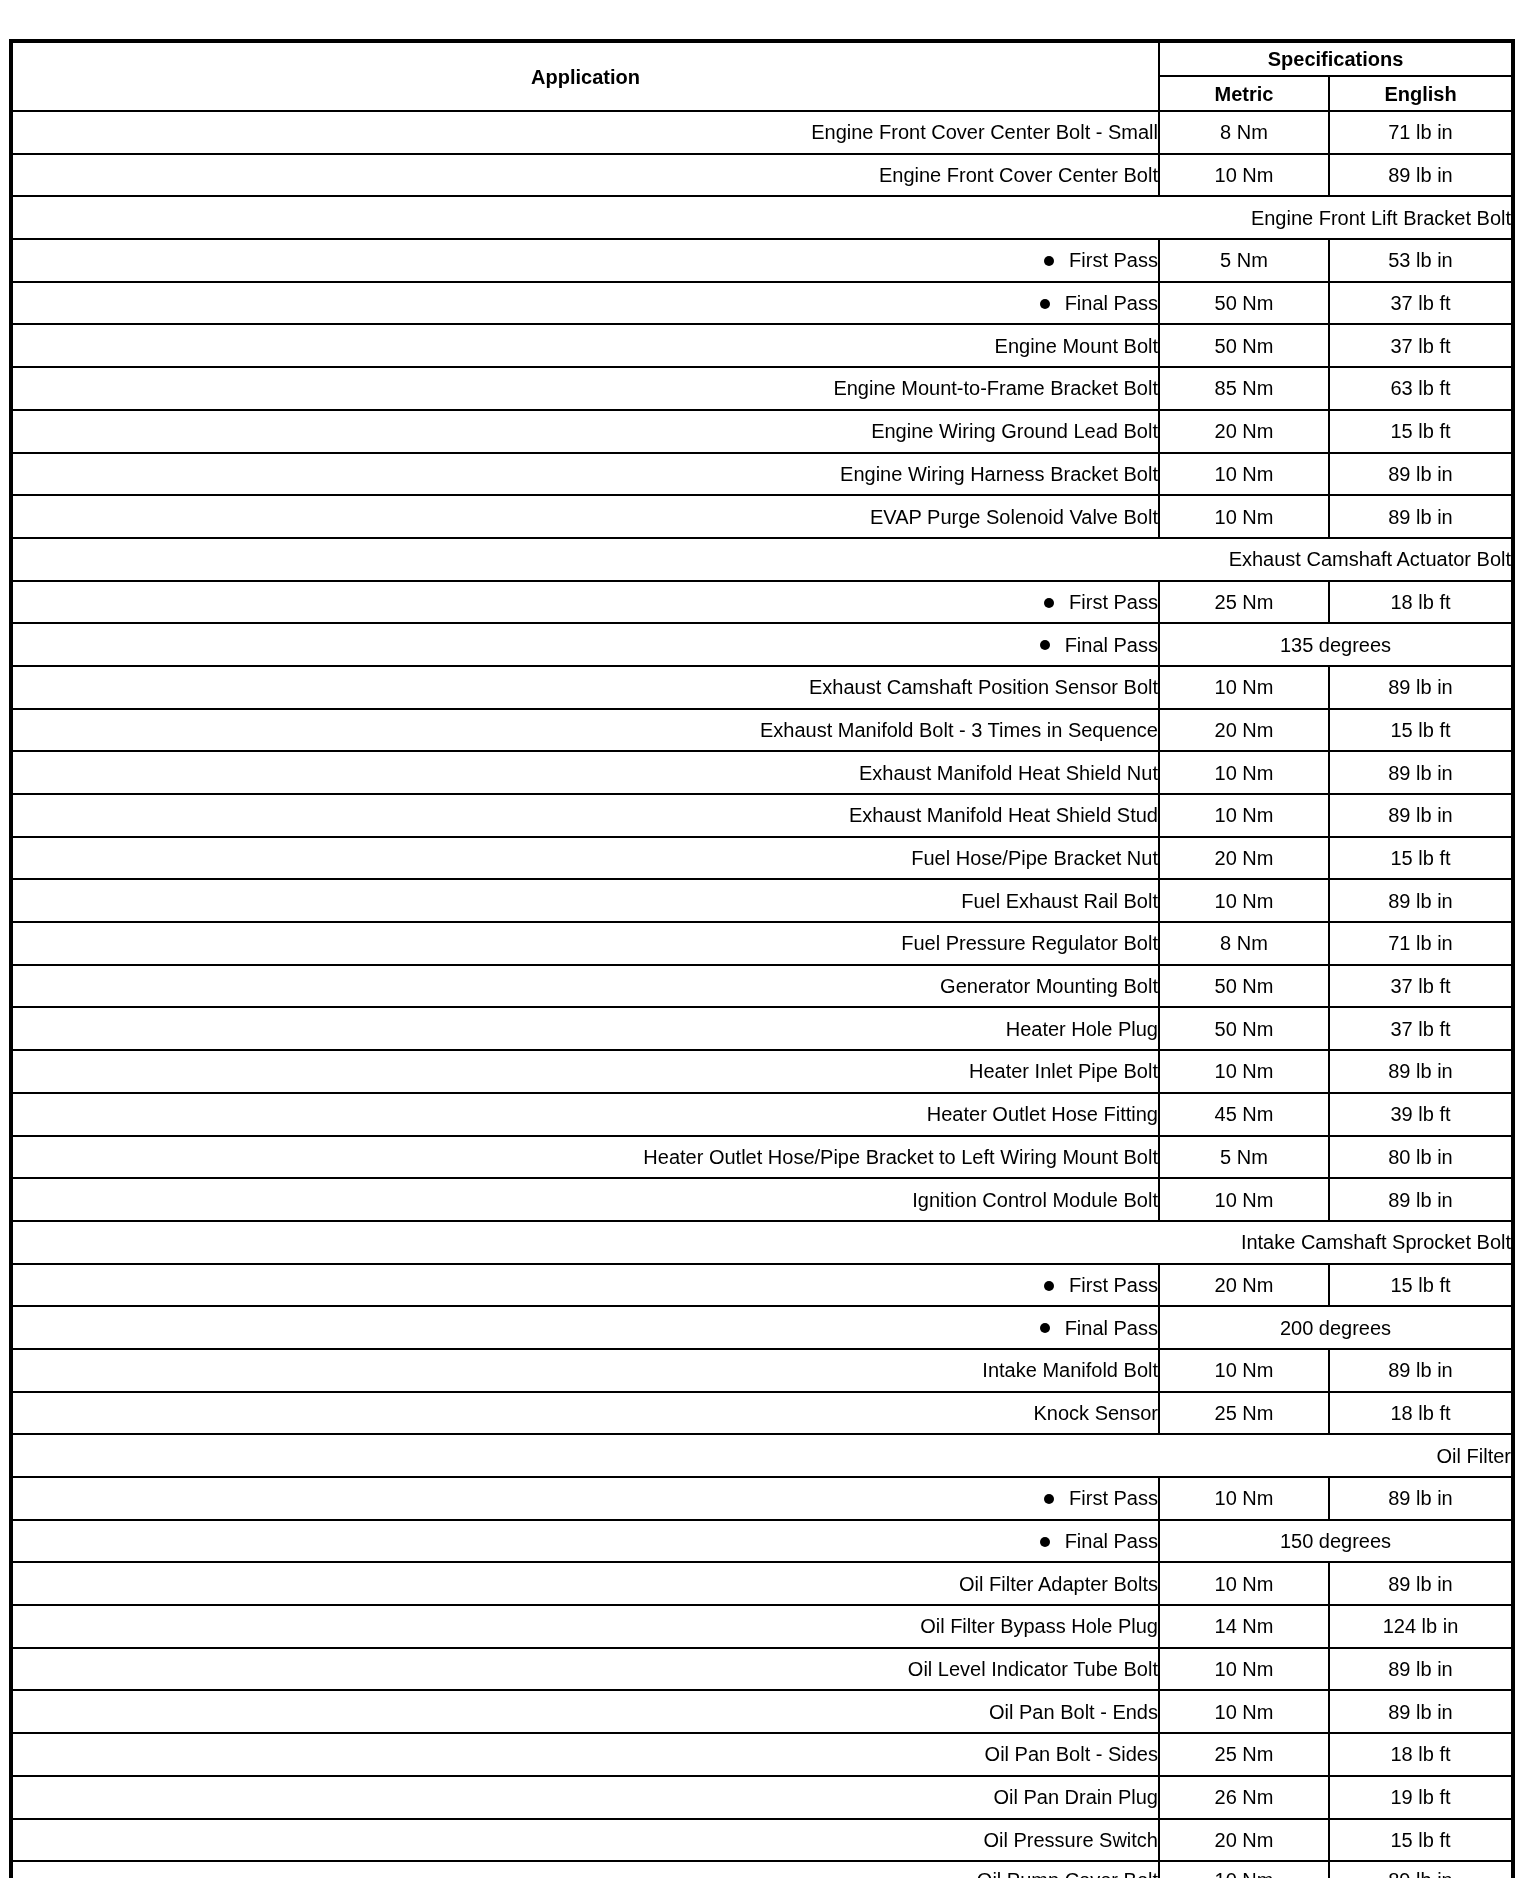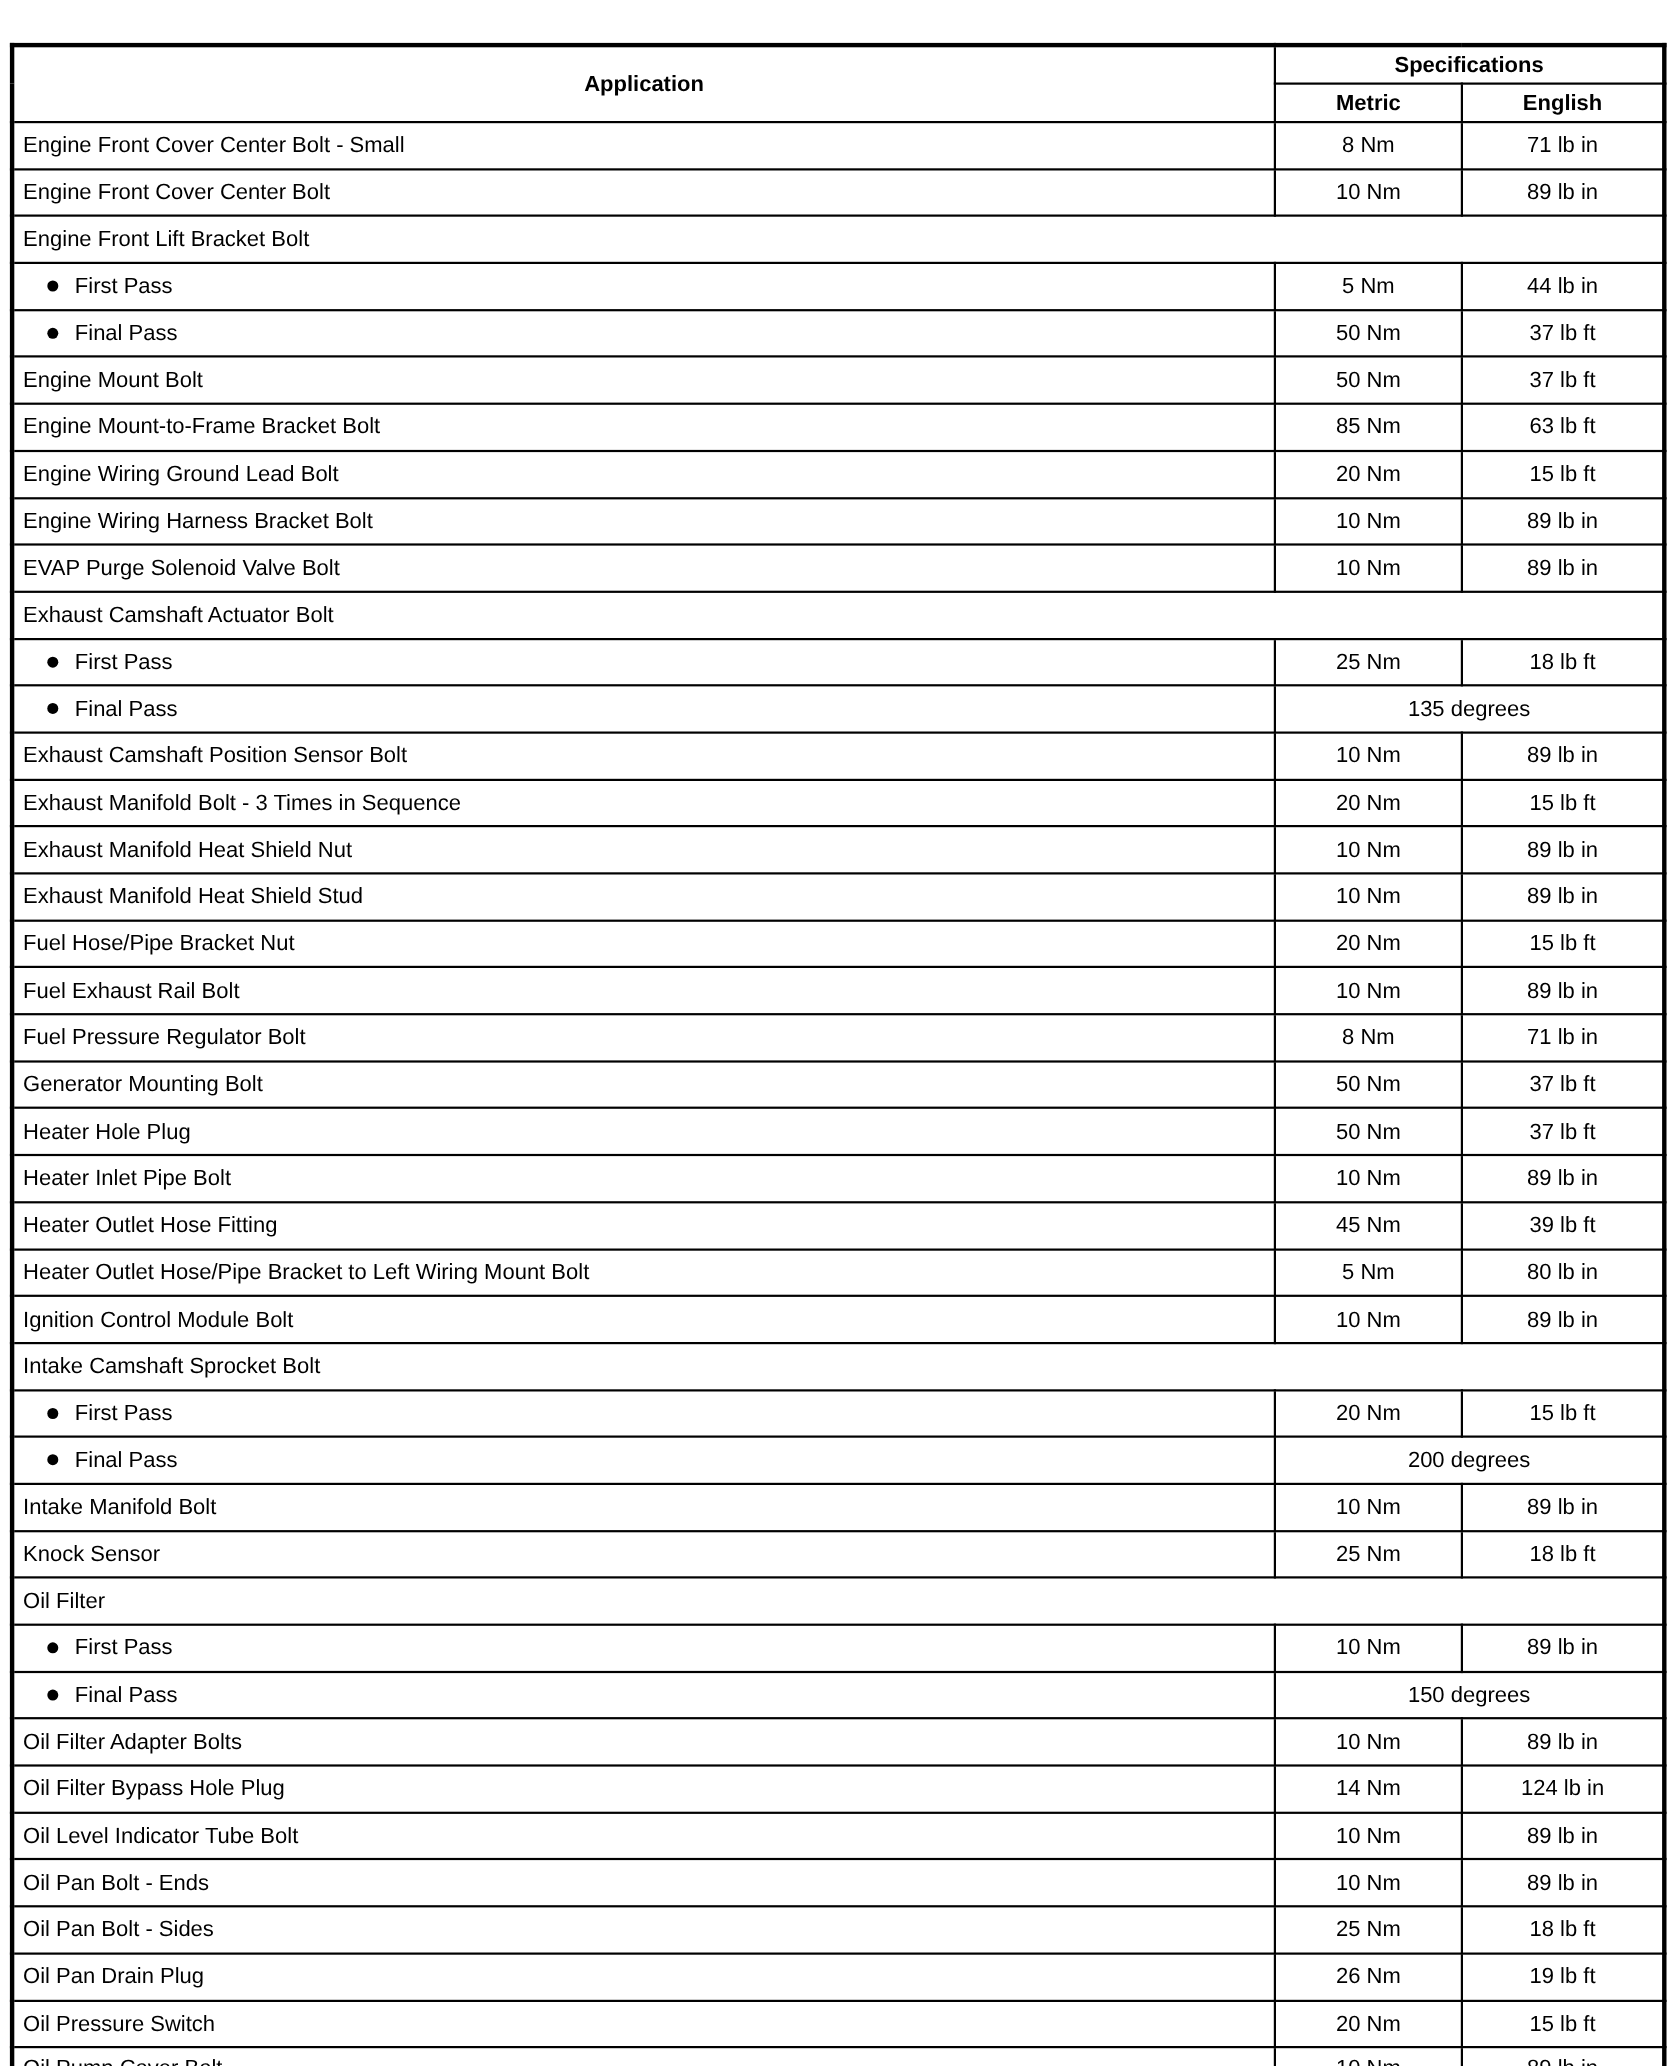--- a/index.html
+++ b/index.html
@@ -40,21 +40,21 @@
     text-align: center;
     height: 35px;
     padding: 0;
   }
   tbody td {
     height: 42.7px;
     padding: 0;
     font-weight: normal;
   }
   td.app {
-    text-align: left;
+    text-align: right;
     padding-left: 8px;
   }
   td.val {
     text-align: center;
   }
   .dot {
     display: inline-block;
     width: 10px;
     height: 10px;
     background: #000;
@@ -93,21 +93,21 @@
           <td class="app"><span>Engine Front Cover Center Bolt</span></td>
           <td class="val">10 Nm</td>
           <td class="val">89 lb in</td>
         </tr>
         <tr>
           <td class="app" colspan="3">Engine Front Lift Bracket Bolt</td>
         </tr>
         <tr>
           <td class="app"><span class="dot"></span><span>First Pass</span></td>
           <td class="val">5 Nm</td>
-          <td class="val">44 lb in</td>
+          <td class="val">53 lb in</td>
         </tr>
         <tr>
           <td class="app"><span class="dot"></span><span>Final Pass</span></td>
           <td class="val">50 Nm</td>
           <td class="val">37 lb ft</td>
         </tr>
         <tr>
           <td class="app"><span>Engine Mount Bolt</span></td>
           <td class="val">50 Nm</td>
           <td class="val">37 lb ft</td>

